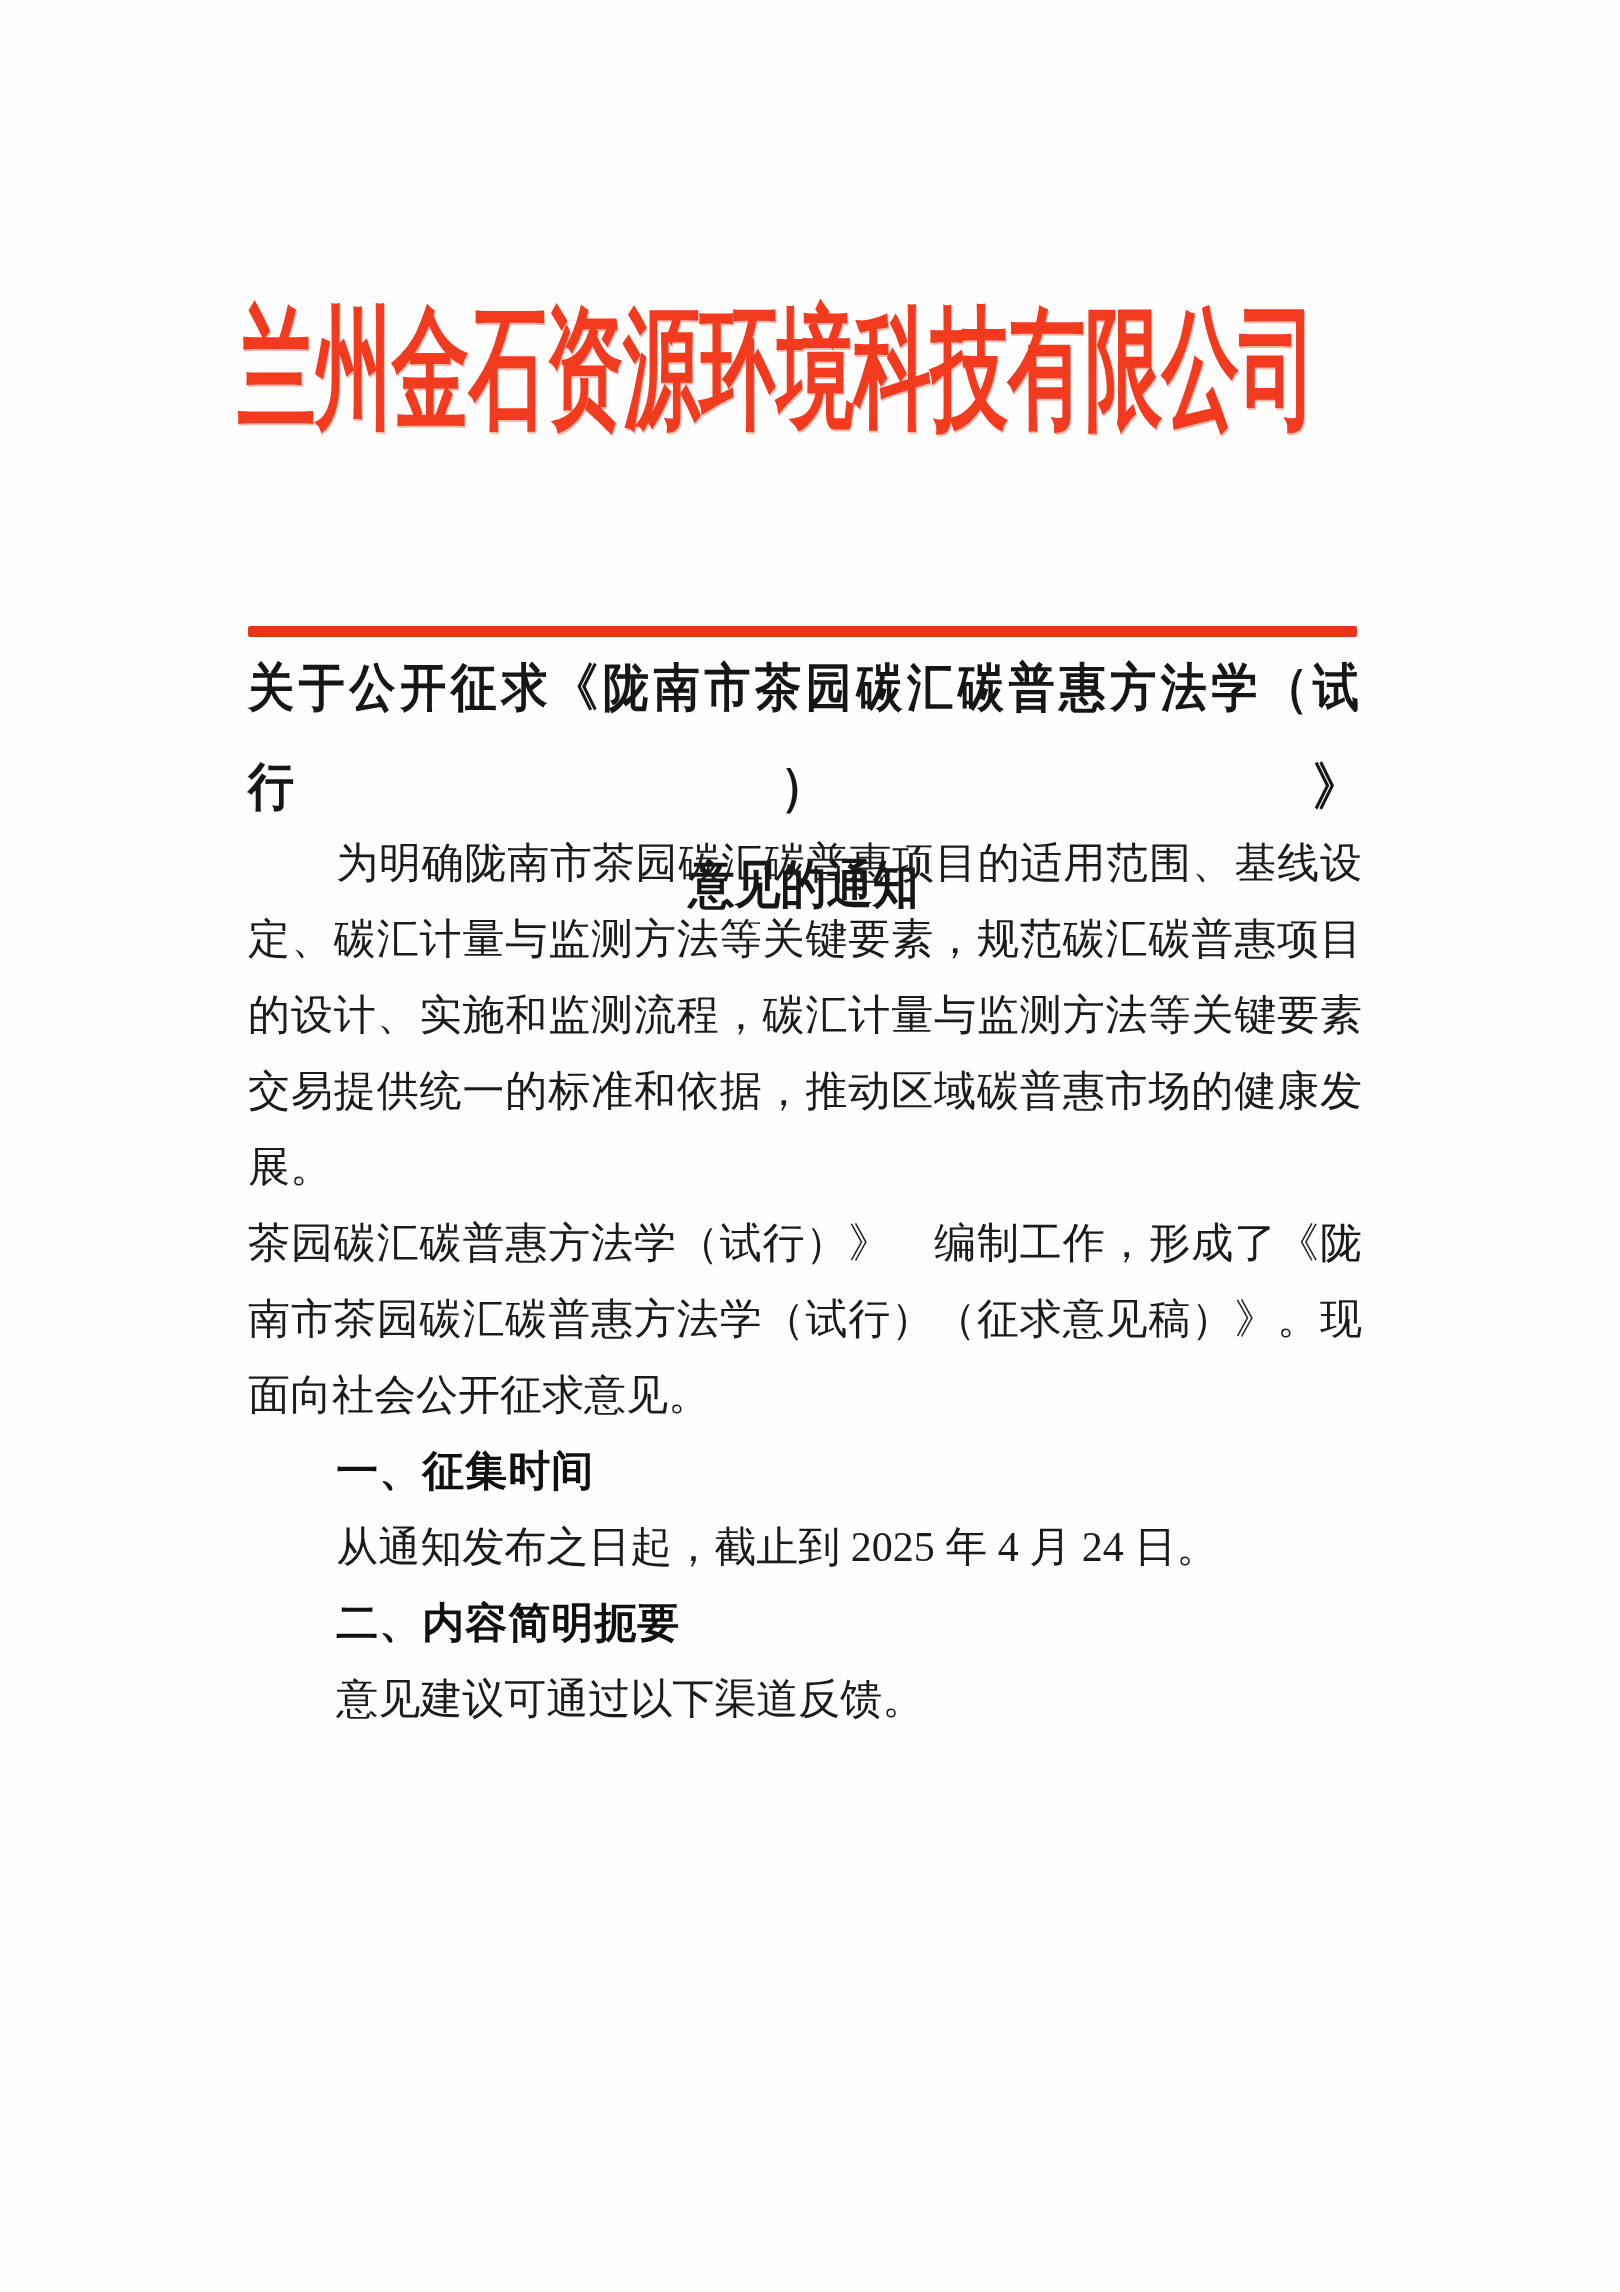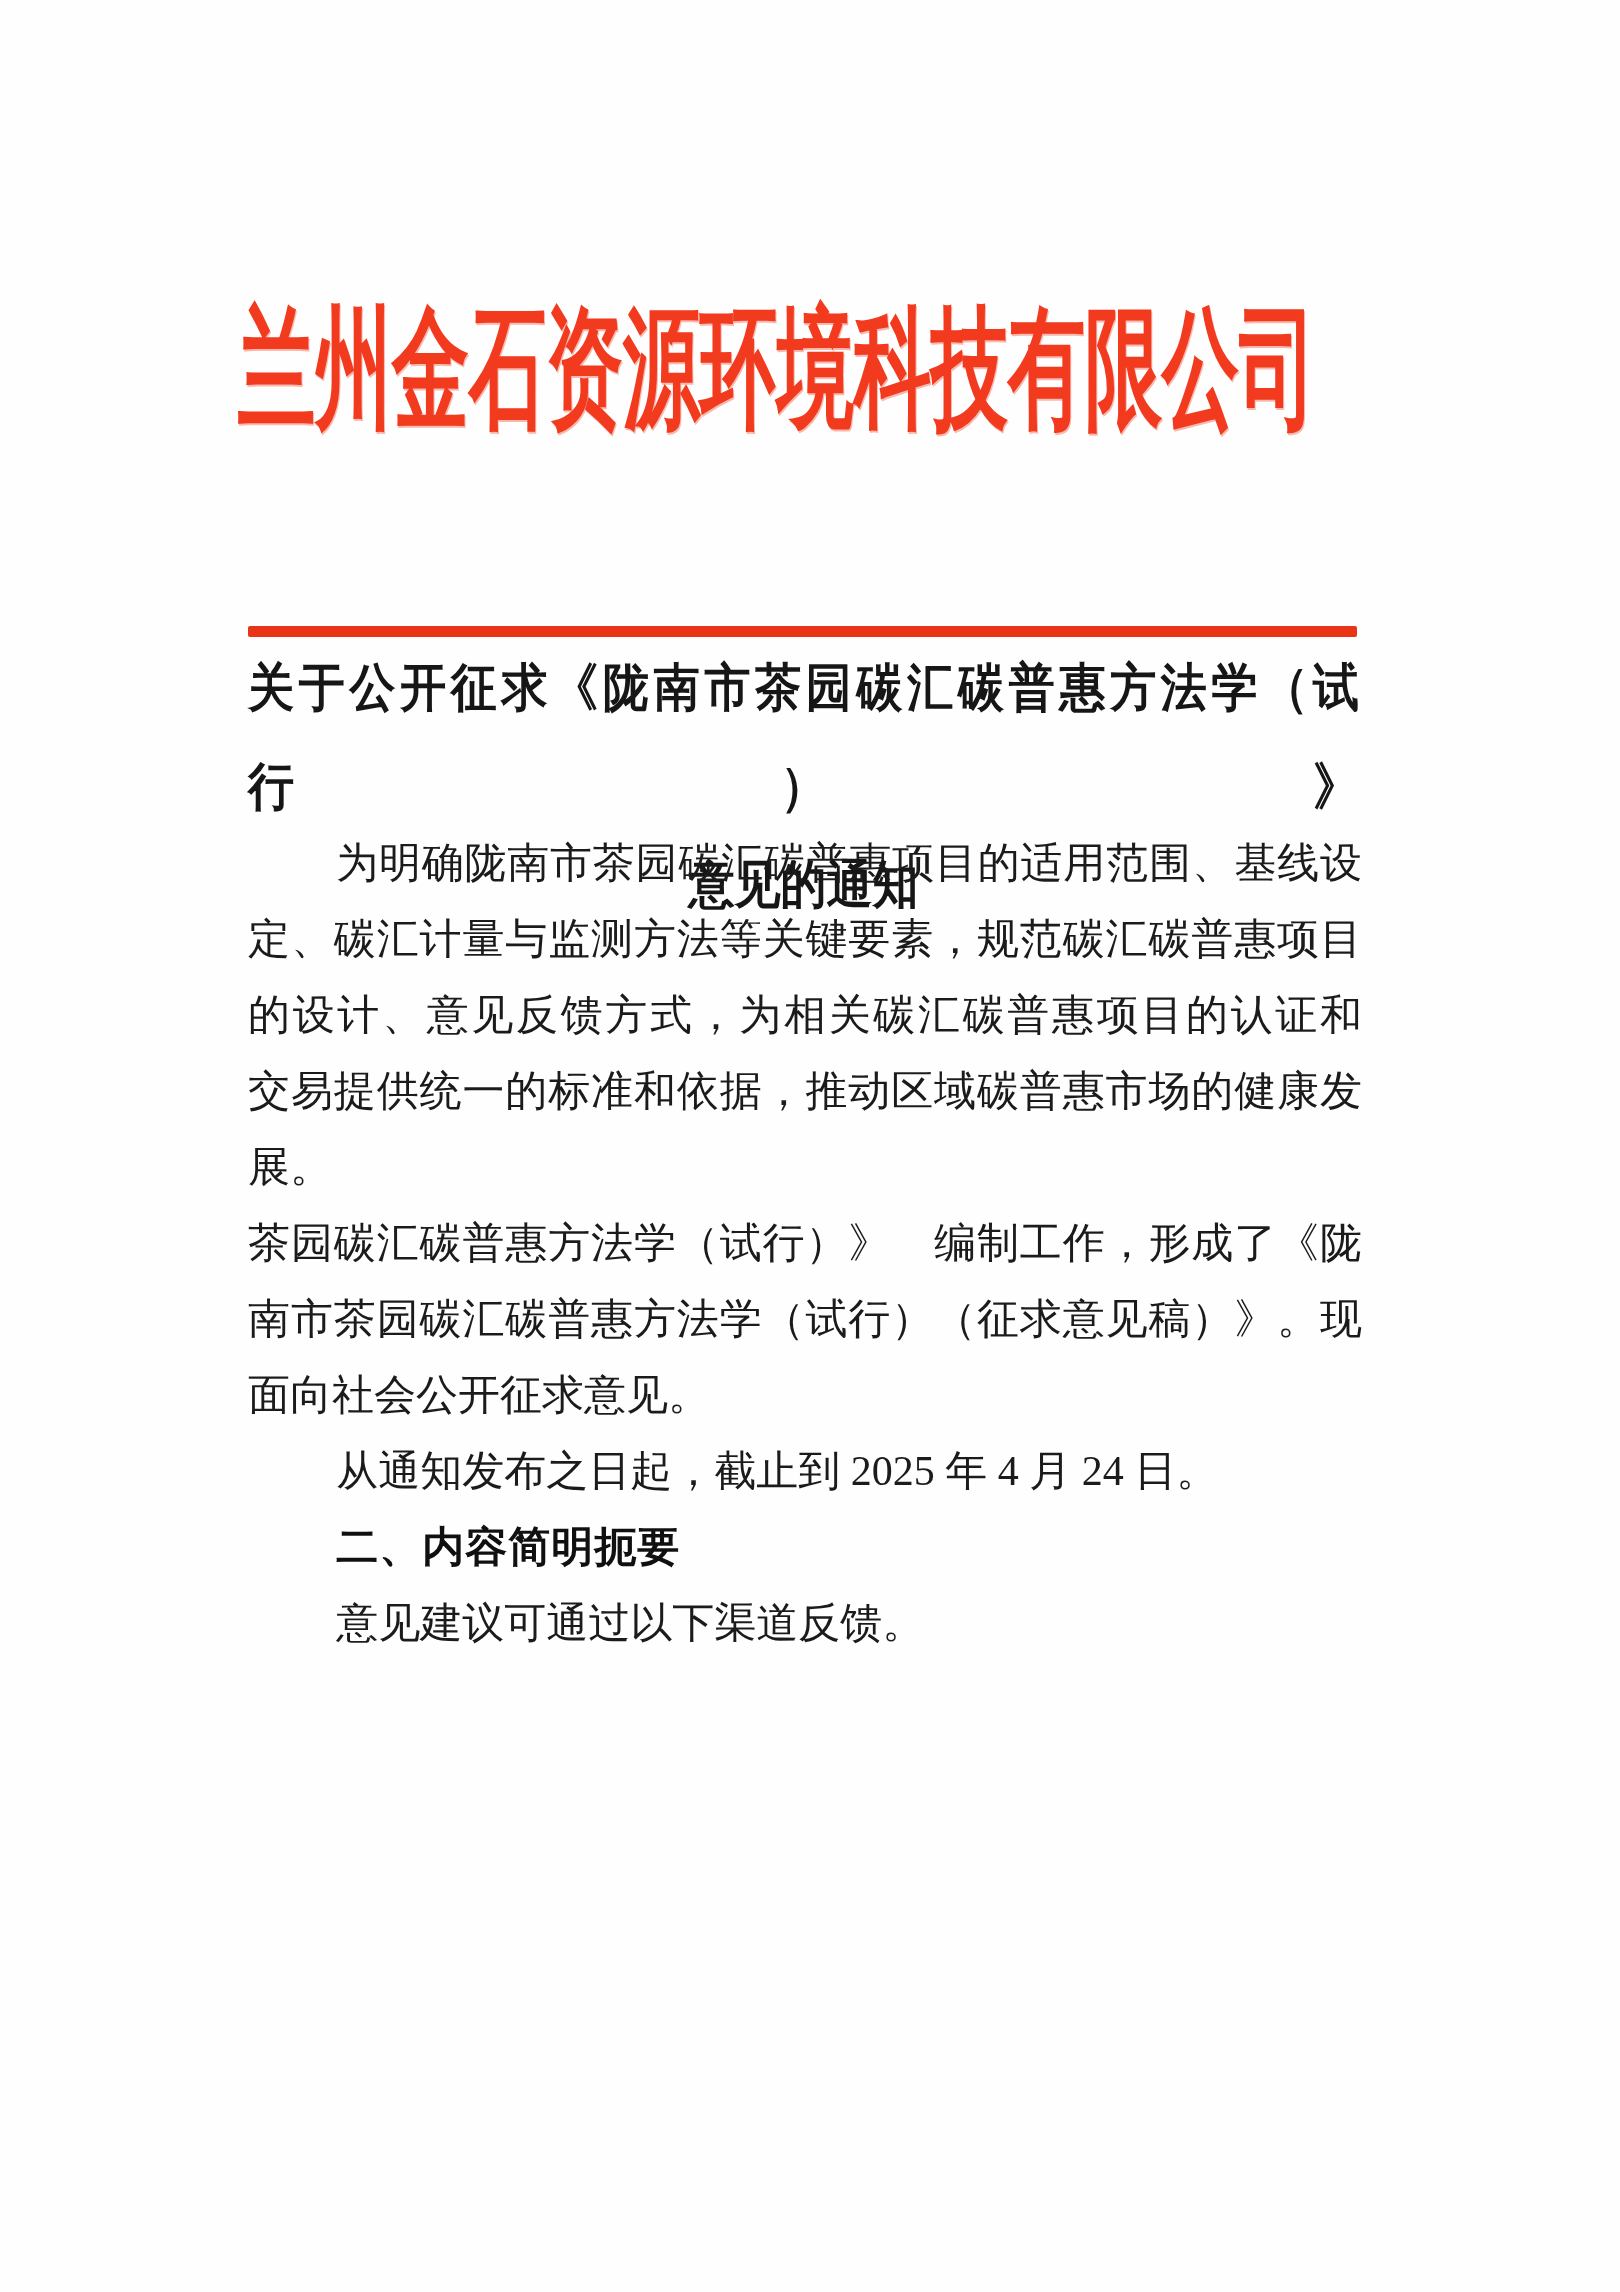--- a/index.html
+++ b/index.html
@@ -89,25 +89,26 @@
   <div class="red-divider" style="background-color: rgb(233, 52, 24);"></div>
 
   <div class="doc-title">
     <div class="title-line-1">关于公开征求《陇南市茶园碳汇碳普惠方法学（试行）》</div>
     <div class="title-line-2">意见的通知</div>
   </div>
 
   <div class="doc-body">
     <div class="line j ind">为明确陇南市茶园碳汇碳普惠项目的适用范围、基线设</div>
     <div class="line j">定、碳汇计量与监测方法等关键要素，规范碳汇碳普惠项目</div>
-    <div class="line j">的设计、意见反馈方式，为相关碳汇碳普惠项目的认证和</div>
+    <div class="line j">的设计、实施和监测流程，碳汇计量与监测方法等关键要素</div>
     <div class="line j">交易提供统一的标准和依据，推动区域碳普惠市场的健康发</div>
     <div class="line">展。</div>
     <div class="line j">茶园碳汇碳普惠方法学（试行）》　编制工作，形成了《陇</div>
     <div class="line j">南市茶园碳汇碳普惠方法学（试行）（征求意见稿）》。现</div>
     <div class="line">面向社会公开征求意见。</div>
+    <div class="line hd ind">一、征集时间</div>
     <div class="line ind">从通知发布之日起，截止到 2025 年 4 月 24 日。</div>
     <div class="line hd ind">二、内容简明扼要</div>
     <div class="line ind">意见建议可通过以下渠道反馈。</div>
   </div>
 
 </div>
 
 
 </body></html>

